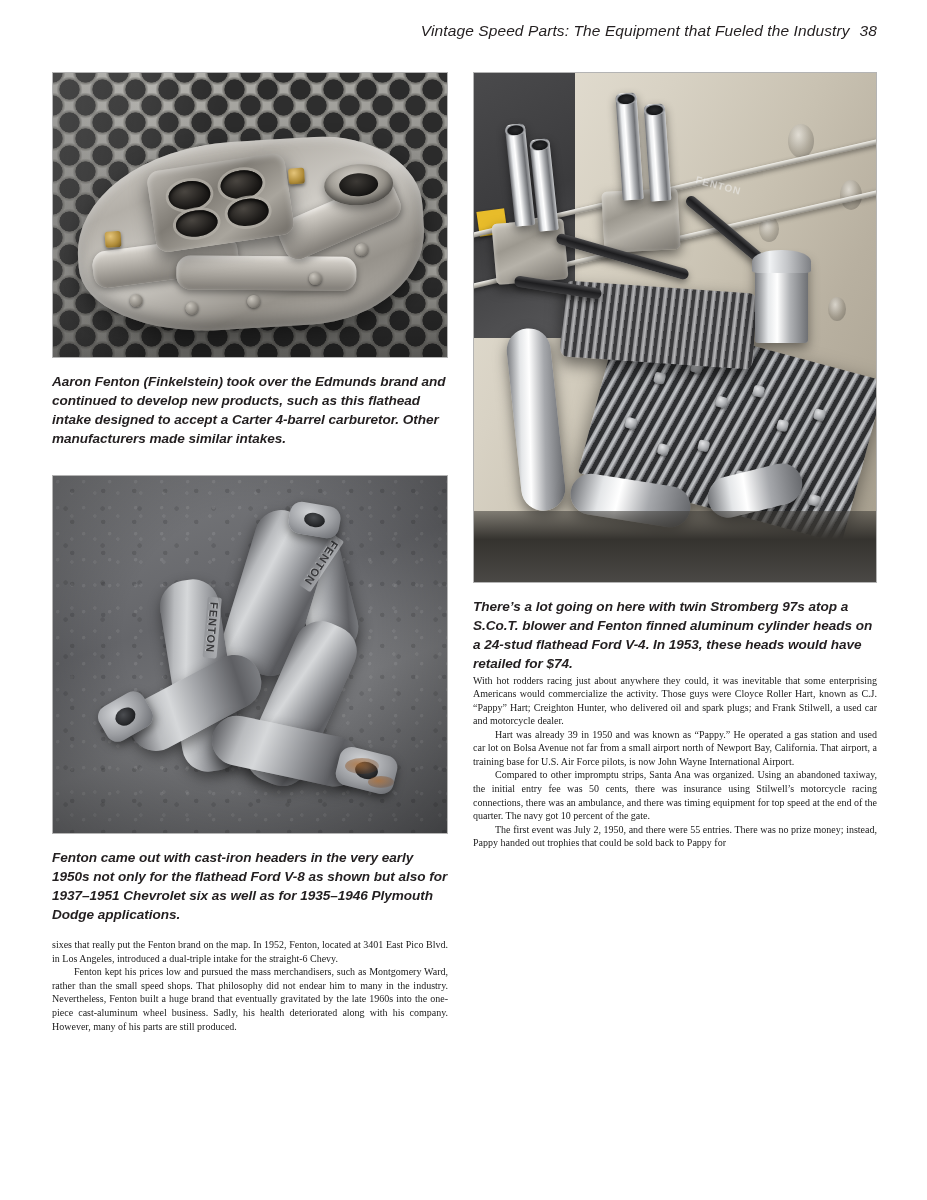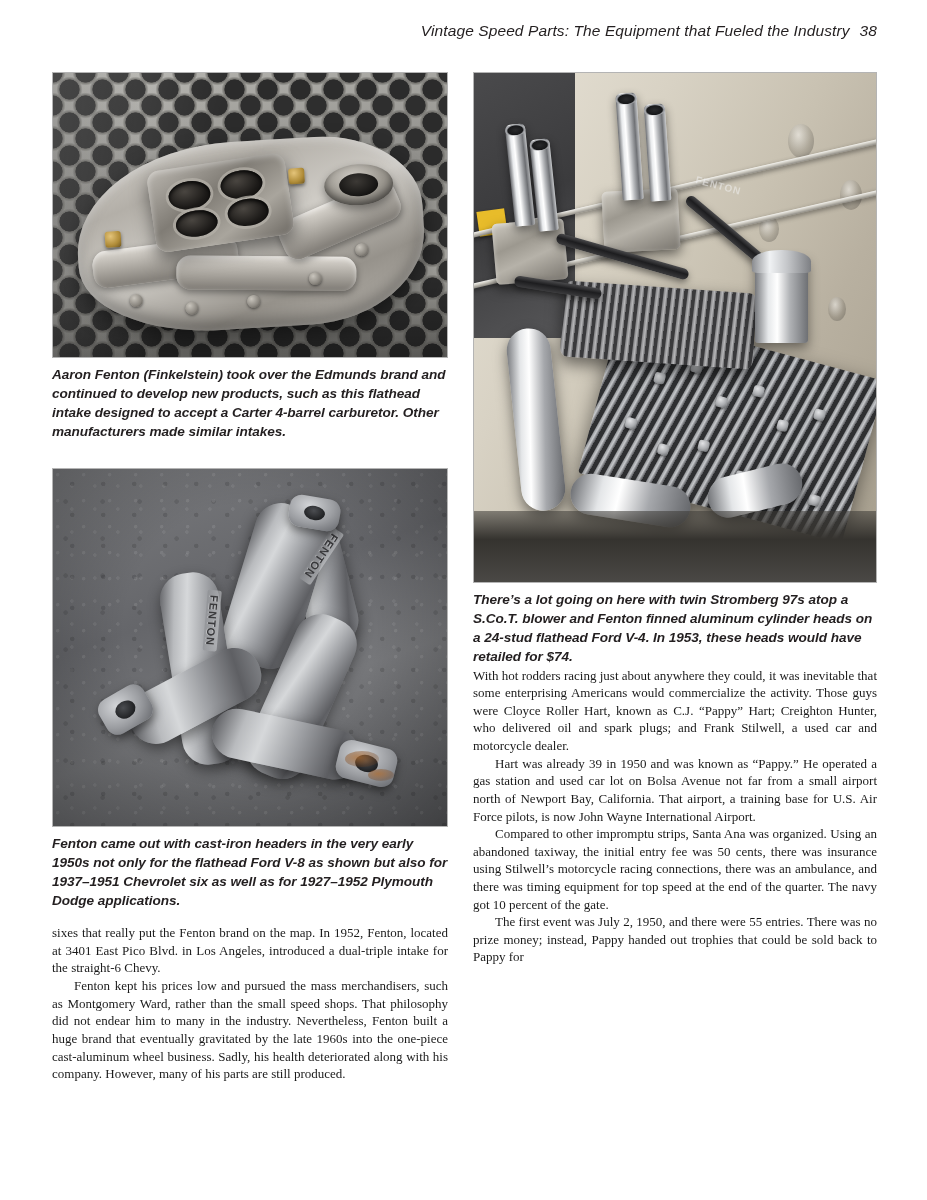--- a/index.html
+++ b/index.html
@@ -49,21 +49,21 @@
     background: #8a8a8a;
     border: 1px solid #b4b4b4;
   }
   .caption {
     font-family: "Liberation Sans", sans-serif;
     font-style: italic;
     font-weight: bold;
     font-size: 13.6px;
     line-height: 1.41;
     color: #231f20;
-    margin-top: 7px;
+    margin-top: 14px;
     letter-spacing: -0.05px;
   }
 
   
   .photo-intake { height: 286px; }
   .grate {
     position: absolute; inset: 0;
     background-color: #9b9a96;
     background-image:
       radial-gradient(circle at 50% 50%, #2b2b2b 0 42%, #6d6c68 44%, rgba(0,0,0,0) 56%),
@@ -358,21 +358,21 @@
     font-weight: bold;
     font-size: 16.5px;
     text-align: center;
     color: #231f20;
     margin: 30px 0 12px 0;
   }
 
   
   .body-text {
     font-family: "Liberation Serif", serif;
-    font-size: 13px;
+    font-size: 10px;
     line-height: 1.355;
     text-align: justify;
     text-justify: inter-word;
     color: #1a1a1a;
     hyphens: manual;
   }
   .body-text p { margin: 0; }
   .body-text p + p { text-indent: 22px; }
 
   .left-body { margin-top: 14px; }
@@ -435,21 +435,21 @@
         </div>
       <div class="flange fl-2">
           <span class="flange-hole"></span>
         </div>
       <div class="flange fl-3">
           <span class="flange-hole"></span>
         </div>
       <div class="rust rs-1"></div>
       <div class="rust rs-2"></div>
     </div>
-    <figcaption class="caption">Fenton came out with cast-iron headers in the very early 1950s not only for the flathead Ford V-8 as shown but also for 1937–1951 Chevrolet six as well as for 1927–1952 Plymouth Dodge applications.</figcaption>
+    <figcaption class="caption">Fenton came out with cast-iron headers in the very early 1950s not only for the flathead Ford V-8 as shown but also for 1937–1951 Chevrolet six as well as for 1935–1946 Plymouth Dodge applications.</figcaption>
   </figure>
 
   <div class="body-text left-body">
     <p>sixes that really put the Fenton brand on the map. In 1952, Fenton, located at 3401 East Pico Blvd. in Los Angeles, introduced a dual-triple intake for the straight-6 Chevy.</p>
     <p>Fenton kept his prices low and pursued the mass merchandisers, such as Montgomery Ward, rather than the small speed shops. That philosophy did not endear him to many in the industry. Nevertheless, Fenton built a huge brand that eventually gravitated by the late 1960s into the one-piece cast-aluminum wheel business. Sadly, his health deteriorated along with his company. However, many of his parts are still produced.</p>
   </div>
 </div>
 
 <div class="col-right">
 

